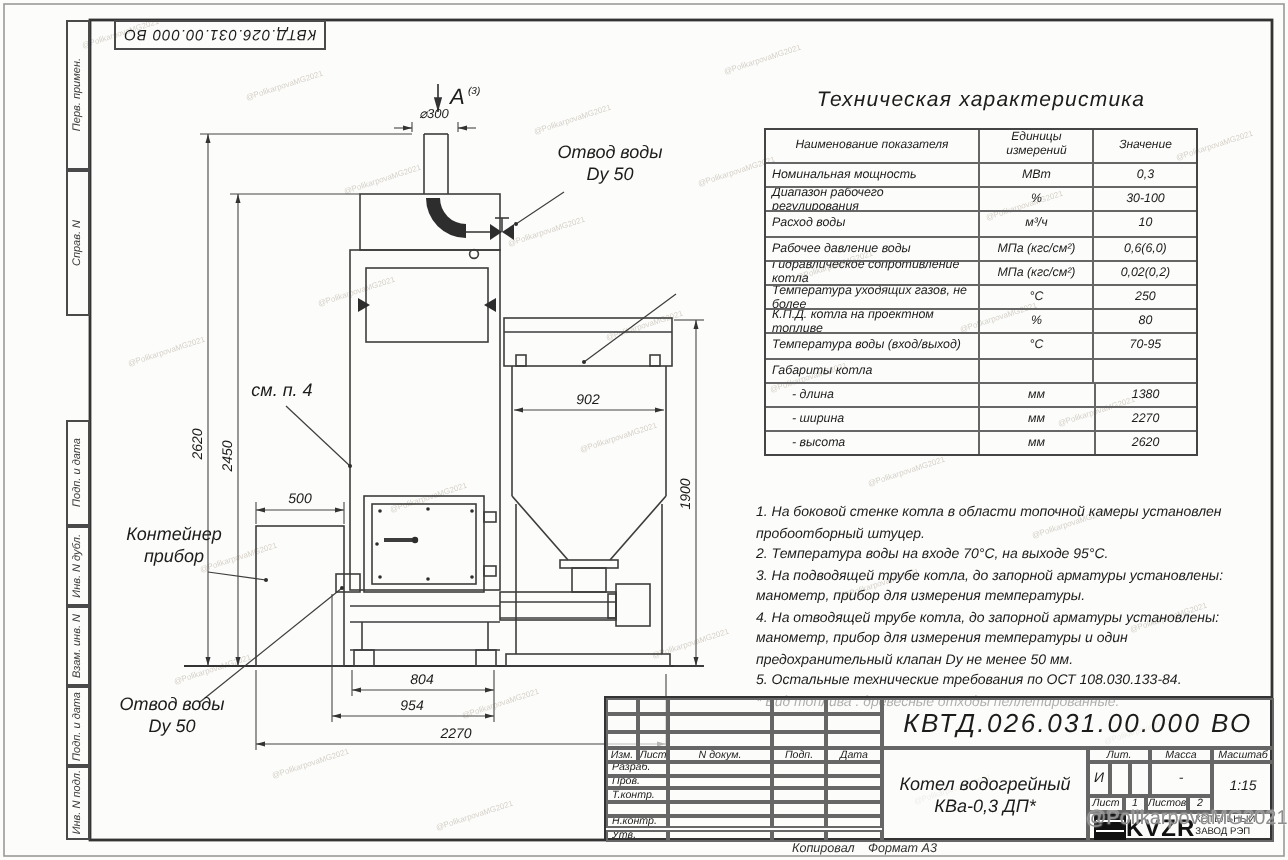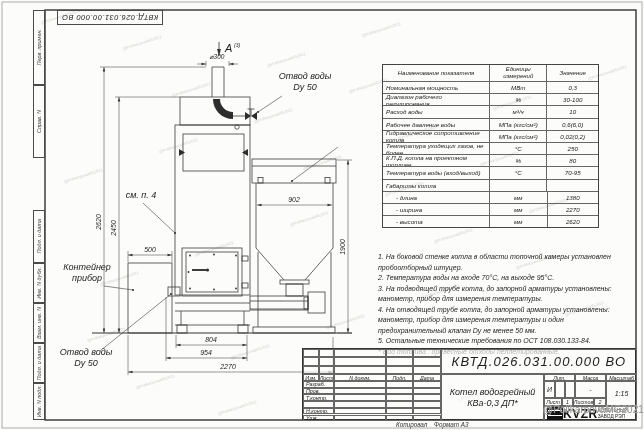--- a/index.html
+++ b/index.html
@@ -285,20 +285,21 @@
   <div class="lbl" style="left:116px;top:190px;width:50px;">см. п. 4</div>
   <div class="lbl" style="left:56px;top:262px;width:62px;">
     <div>Контейнер</div>
     <div>прибор</div>
   </div>
   <div class="lbl" style="left:52px;top:347px;width:68px;">
     <div>Отвод воды</div>
     <div>Dy 50</div>
   </div>
 
+  <div class="ttitle">Техническая характеристика</div>
   <div class="ttable">
     <div class="trow hdr">
       <div class="tc c1">Наименование показателя</div>
       <div class="tc c2">
           <span style="display:block;width:40px;">Единицы измерений</span>
         </div>
       <div class="tc c3">Значение</div>
     </div>
     <div class="trow r">
         <div class="tc c1">Номинальная мощность</div>

